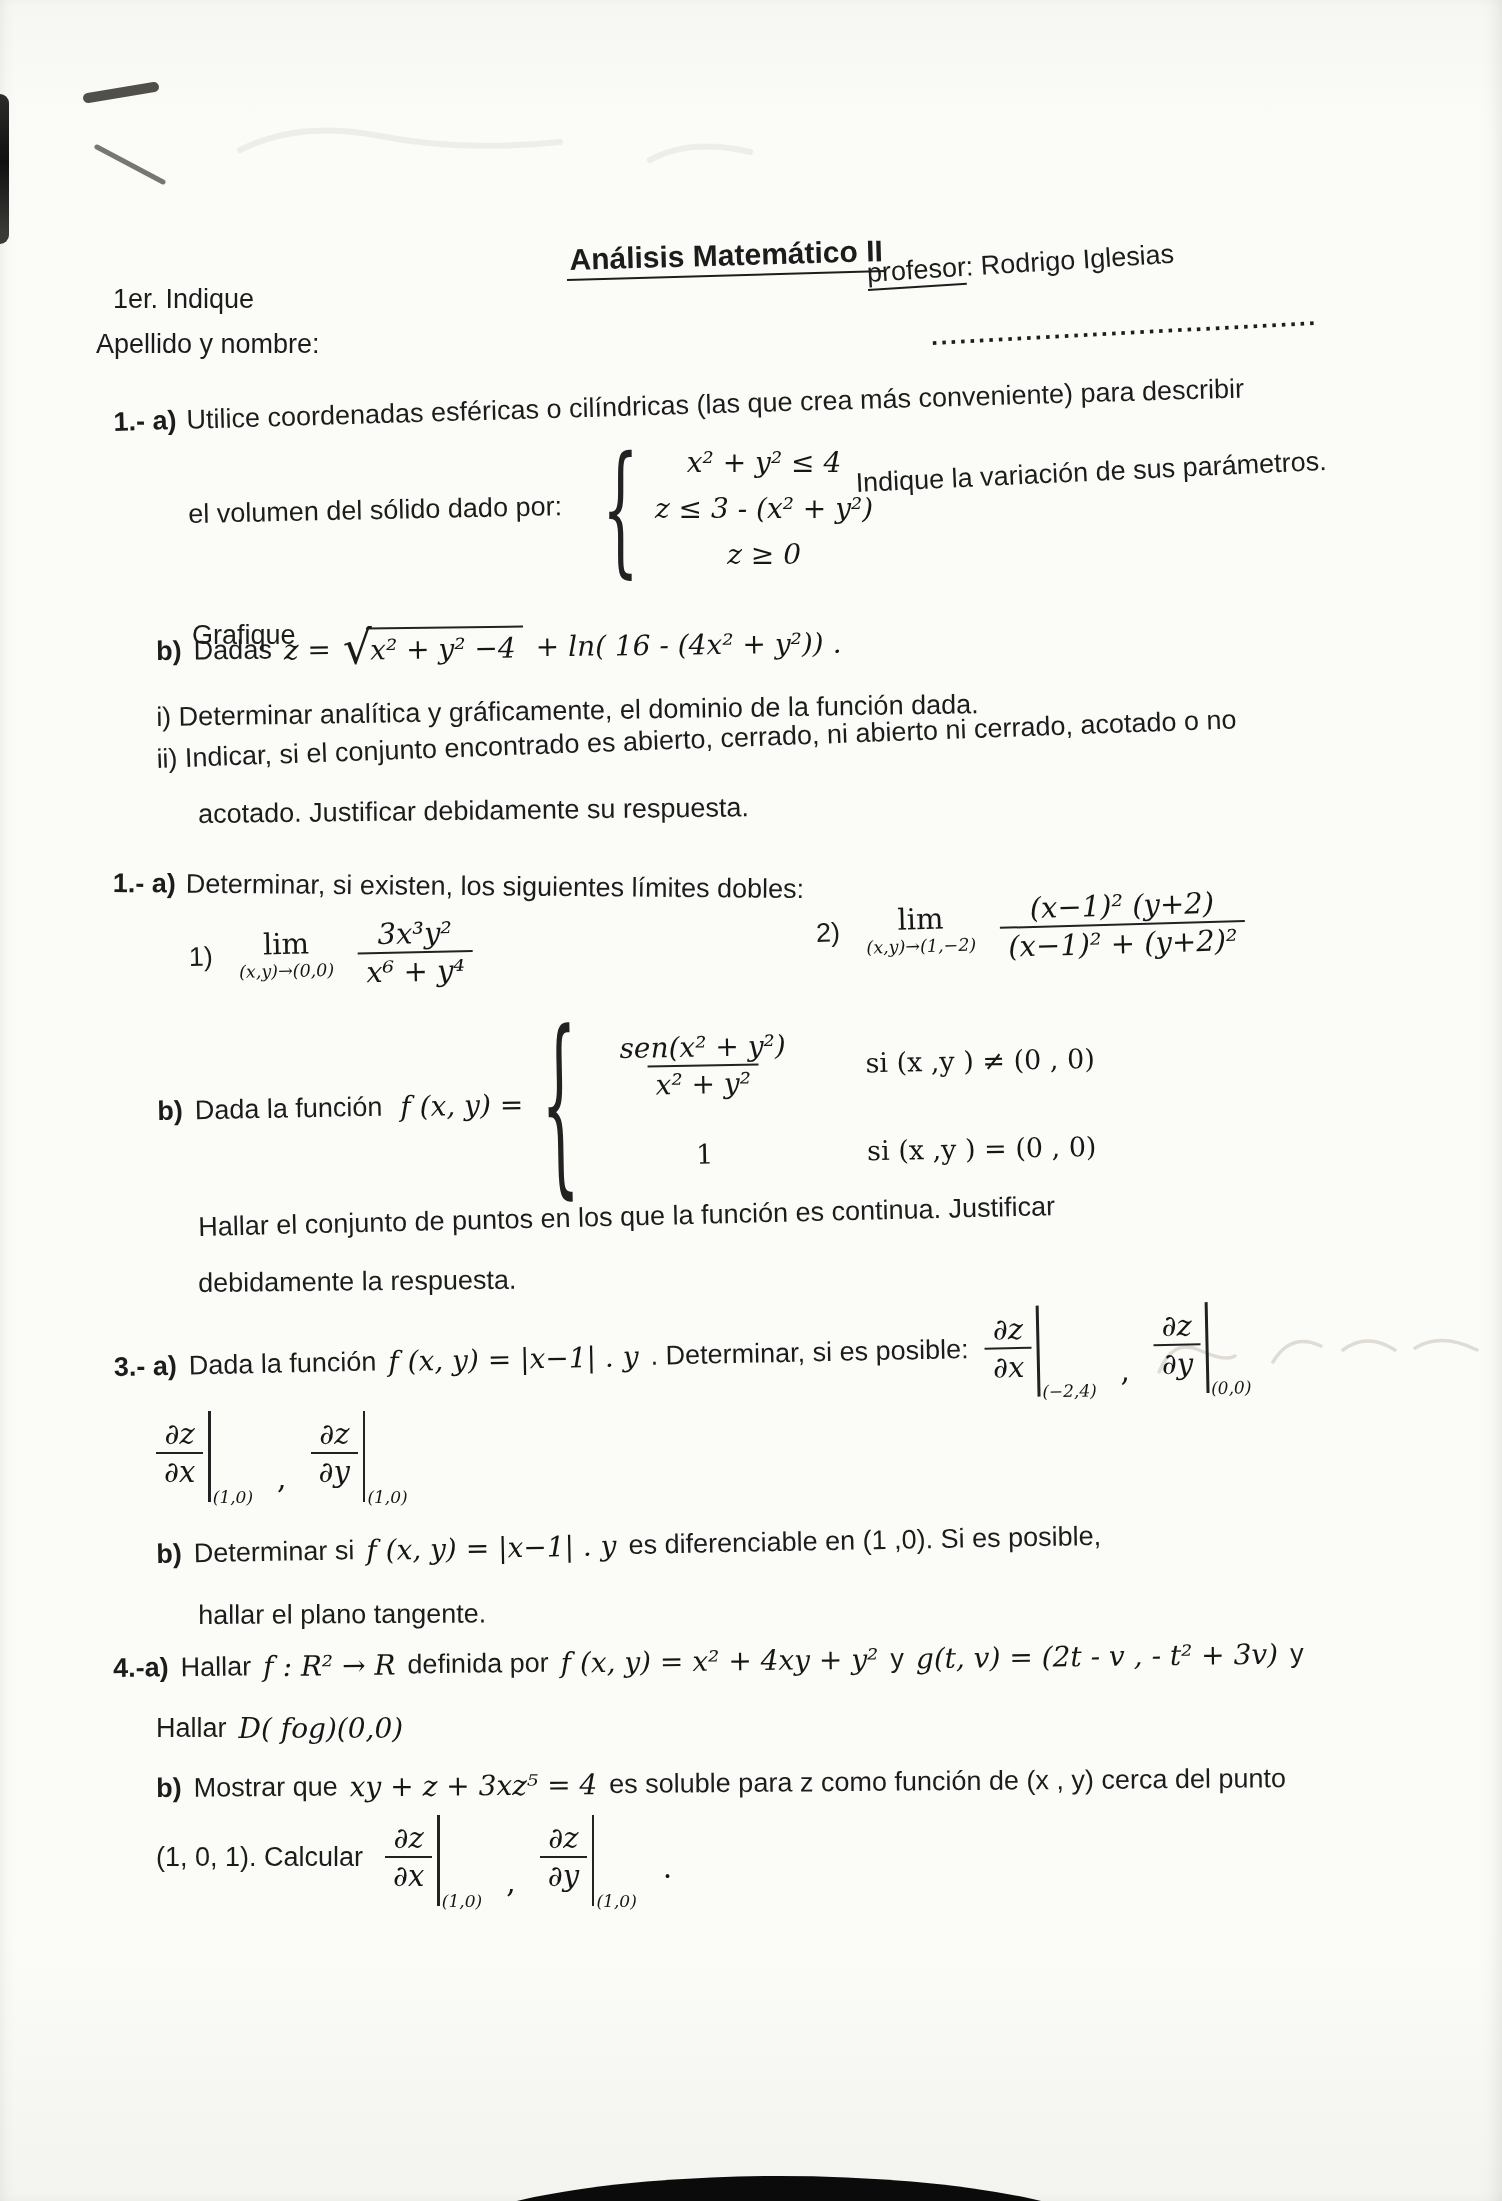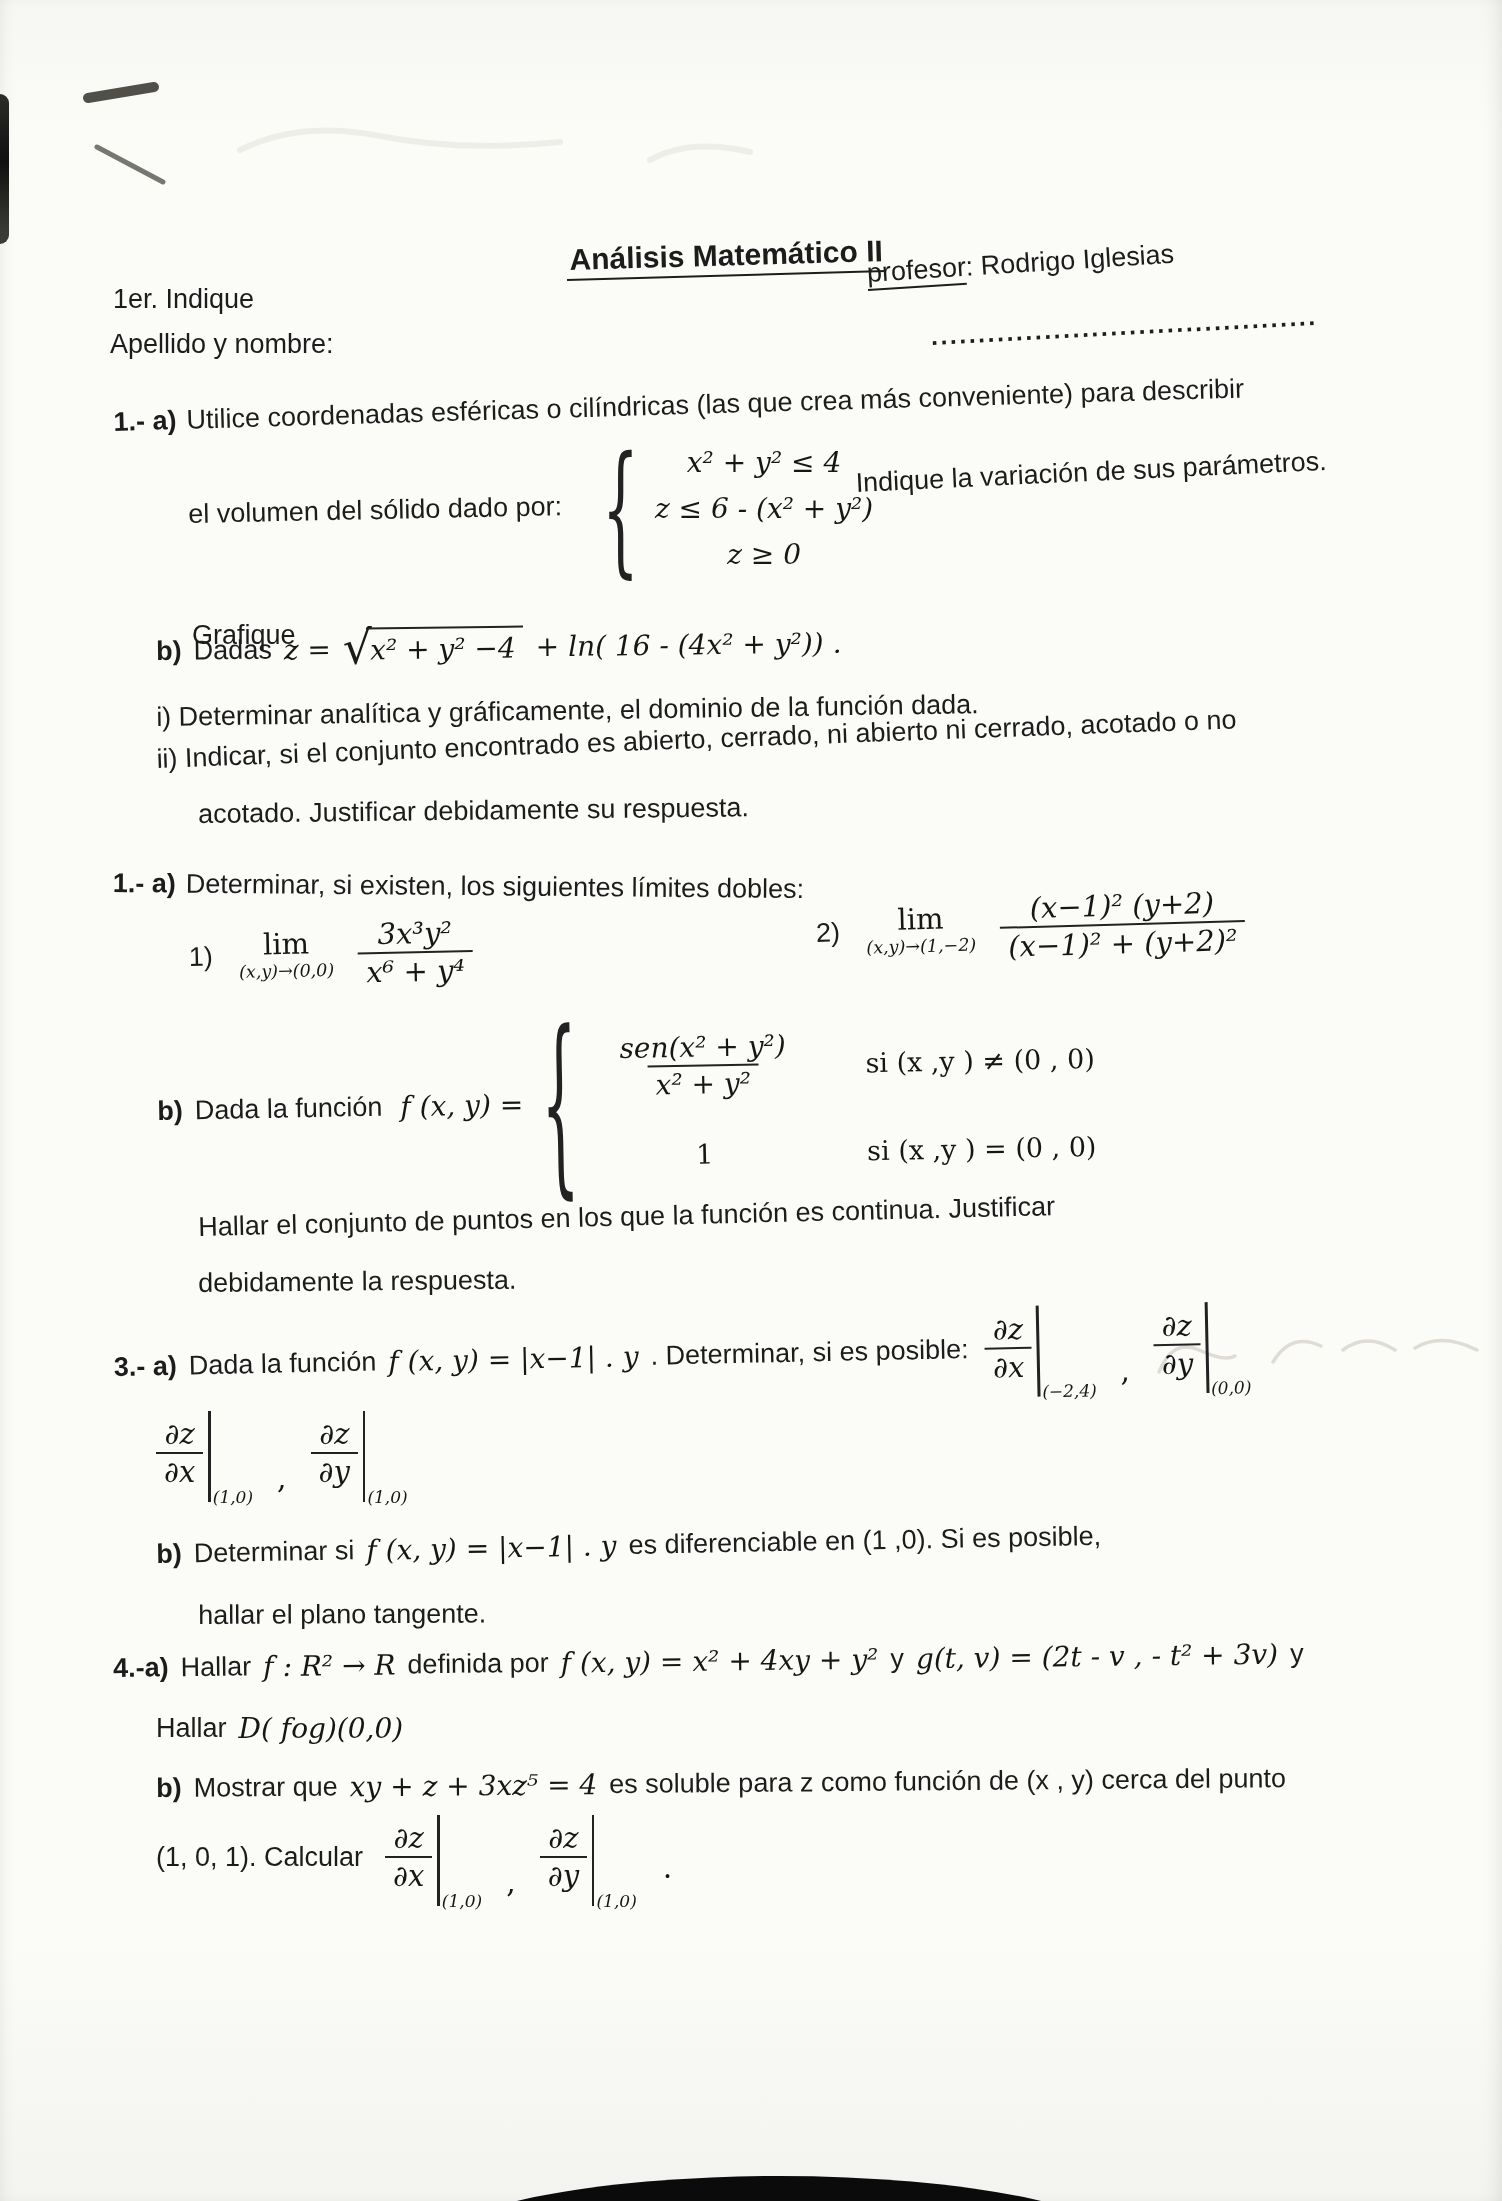--- a/index.html
+++ b/index.html
@@ -85,33 +85,33 @@
     <path d="M128,62 q18,-30 48,-16 m22,4 q24,-18 52,0" stroke="#c8c3b8" stroke-width="3.5" fill="none" stroke-linecap="round"></path>
     <path d="M270,48 q26,-16 62,2" stroke="#c8c3b8" stroke-width="3.5" fill="none" stroke-linecap="round"></path>
   </svg>
   <div class="scan-blob"></div>
 
   <div class="abs title" style="left:566px;top:243px;transform:rotate(-1.6deg)">Análisis Matemático II</div>
   <div class="abs txt" style="left:113px;top:284px">1er. Indique</div>
   <div class="abs txt" style="left:866px;top:258px;transform:rotate(-3.6deg)">
     <span class="uline">profesor</span><span>: Rodrigo Iglesias</span>
   </div>
-  <div class="abs txt" style="left:110px;top:329px">Apellido y nombre:</div>
+  <div class="abs txt" style="left:96px;top:329px">Apellido y nombre:</div>
   <div class="abs dots" style="left:930px;top:322px;transform:rotate(-3deg)">.........................................</div>
 
   <div class="abs txt baserow" style="left:113px;top:407px;transform:rotate(-1.7deg)">
     <span class="bold">1.- a)</span>
     <span>Utilice coordenadas esféricas o cilíndricas (las que crea más conveniente) para describir</span>
   </div>
   <div class="abs txt" style="left:188px;top:499px;transform:rotate(-1.2deg)">el volumen del sólido dado por:</div>
   <div class="abs row" style="left:598px;top:446px">
     <span class="brace brace-sys">{</span>
     <span class="sys">
       <span class="math">x² + y²  ≤ 4</span>
-      <span class="math s-left">z ≤  6  -  (x² + y²)</span>
+      <span class="math s-left">z ≤  3  -  (x² + y²)</span>
       <span class="math">z ≥ 0</span>
     </span>
   </div>
   <div class="abs txt" style="left:855px;top:468px;transform:rotate(-2.7deg)">Indique la variación de sus parámetros.</div>
   <div class="abs txt" style="left:192px;top:620px">Grafique</div>
 
   <div class="abs row" style="left:156px;top:630px;transform:rotate(-0.7deg)">
     <span class="txt bold">b)</span>
     <span class="txt">Dadas</span>
     <span class="math">z  =</span>

